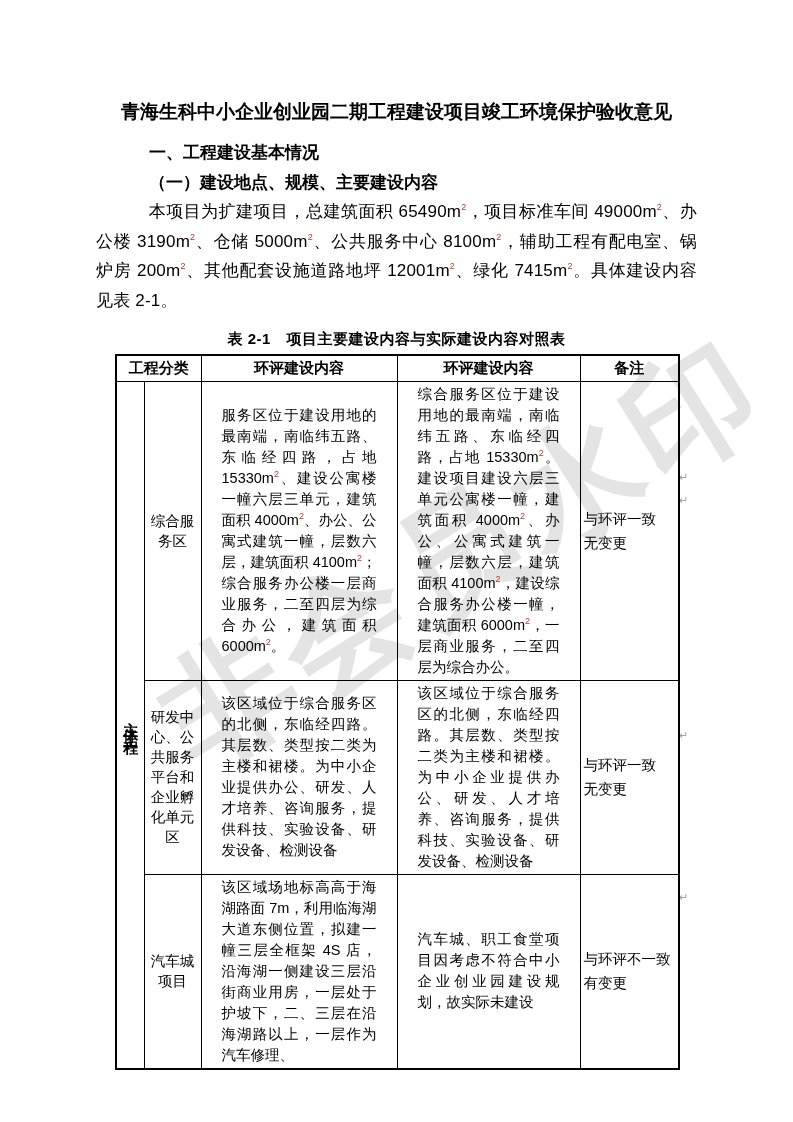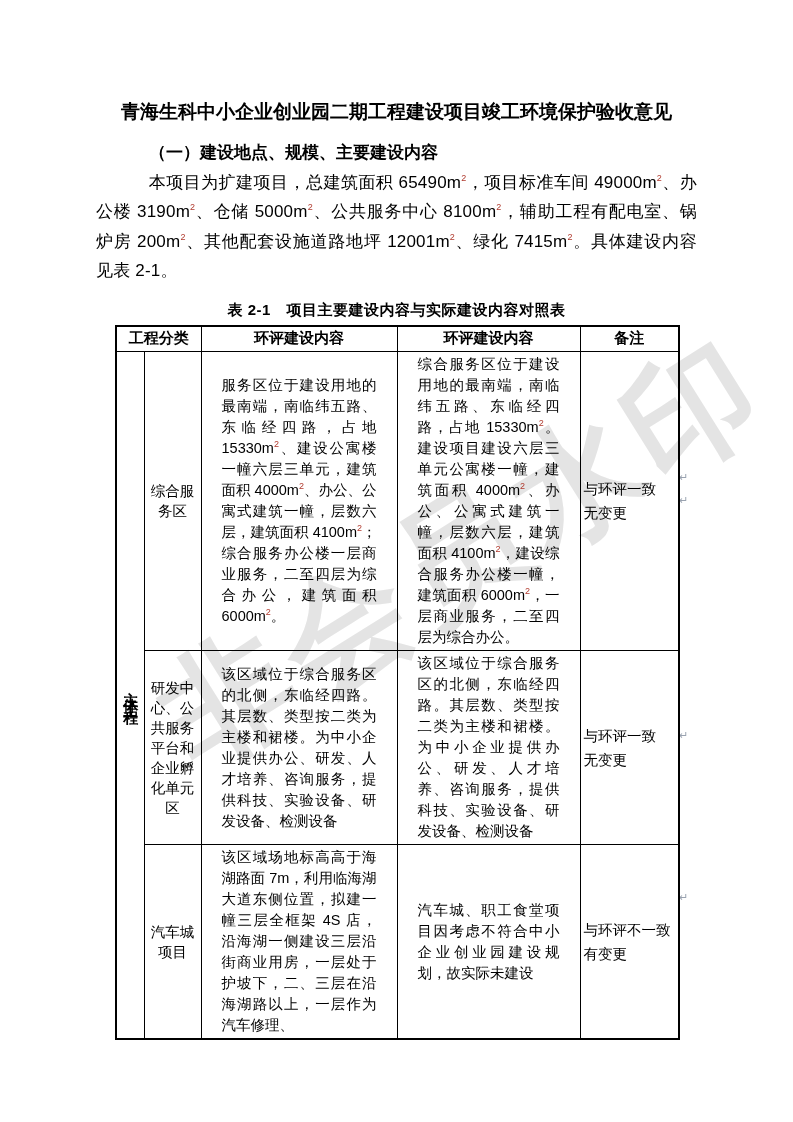--- a/index.html
+++ b/index.html
@@ -135,20 +135,21 @@
 
   <span class="return-mark" style="left:679px; top:471px;">↵</span>
   <span class="return-mark" style="left:679px; top:494px;">↵</span>
   <span class="return-mark" style="left:679px; top:729px;">↵</span>
   <span class="return-mark" style="left:679px; top:891px;">↵</span>
 
   <div class="content">
     <h1 class="doc-title">青海生科中小企业创业园二期工程建设项目竣工环境保护验收意见</h1>
 
 
+    <p class="heading">一、工程建设基本情况</p>
     <p class="heading">（一）建设地点、规模、主要建设内容</p>
 
     <p class="para indent3 rich">本项目为扩建项目，总建筑面积 65490m<sup class="sq">2</sup>，项目标准车间 49000m<sup class="sq">2</sup>、办公楼 3190m<sup class="sq">2</sup>、仓储 5000m<sup class="sq">2</sup>、公共服务中心 8100m<sup class="sq">2</sup>，辅助工程有配电室、锅炉房 200m<sup class="sq">2</sup>、其他配套设施道路地坪 12001m<sup class="sq">2</sup>、绿化 7415m<sup class="sq">2</sup>。具体建设内容见表 2-1。</p>
 
     <div class="table-caption">表 2-1　项目主要建设内容与实际建设内容对照表</div>
 
     <table class="cmp">
       <colgroup>
         <col style="width:28px">
         <col style="width:57px">

